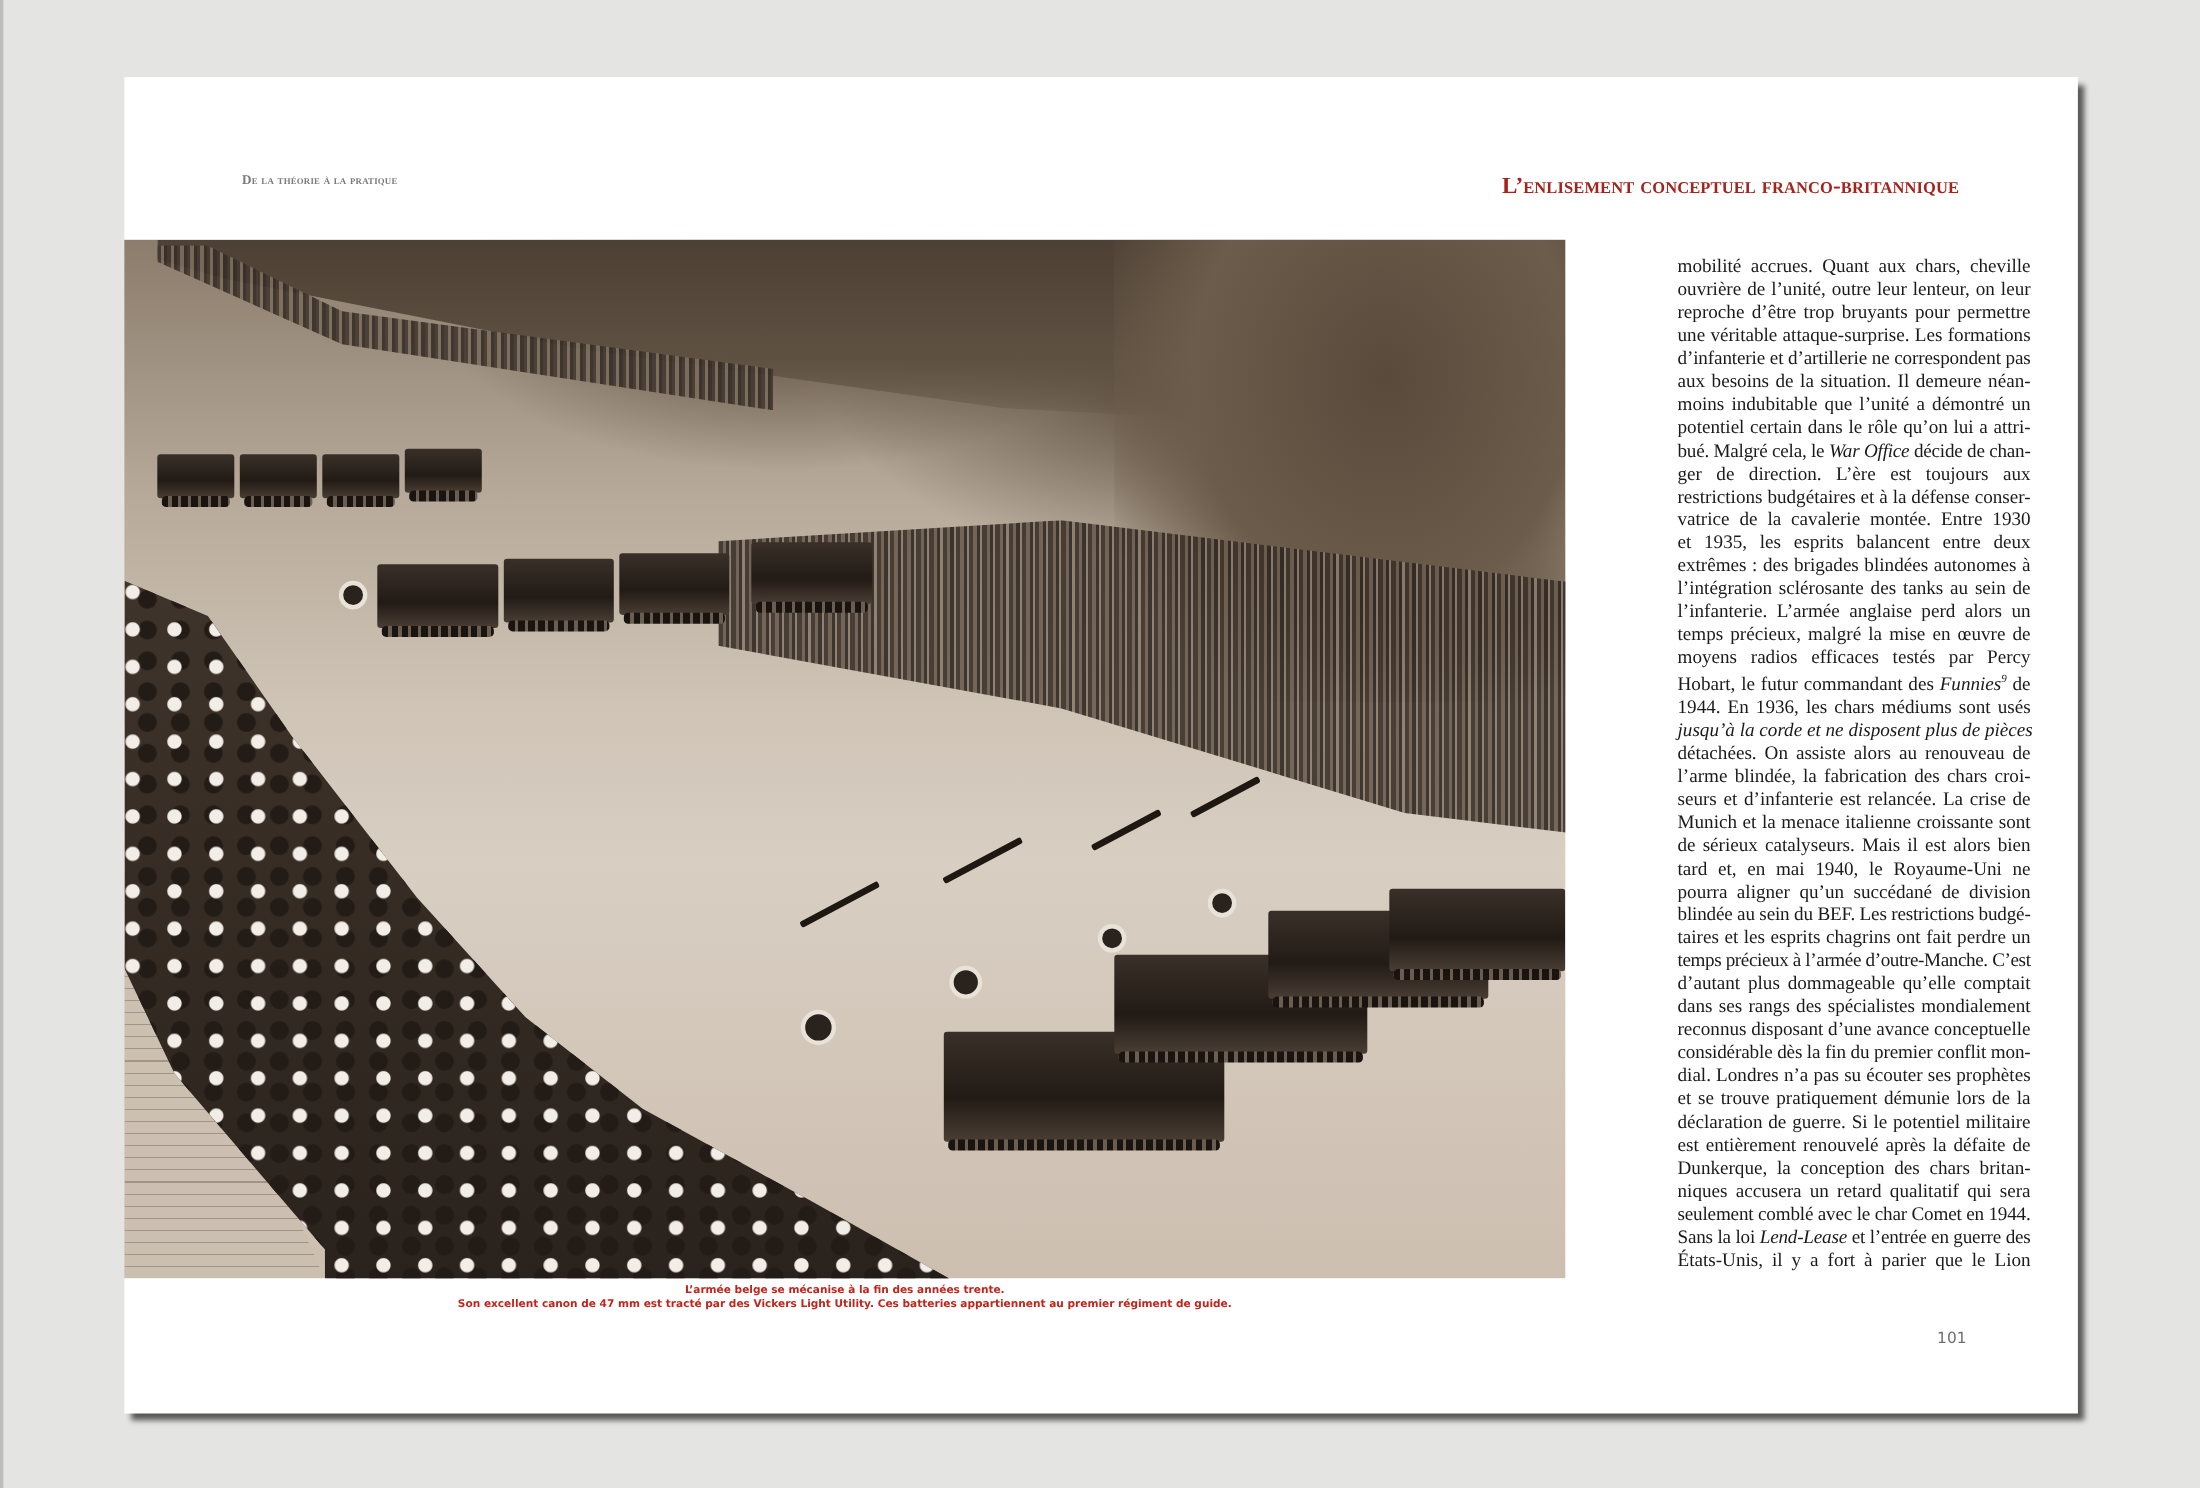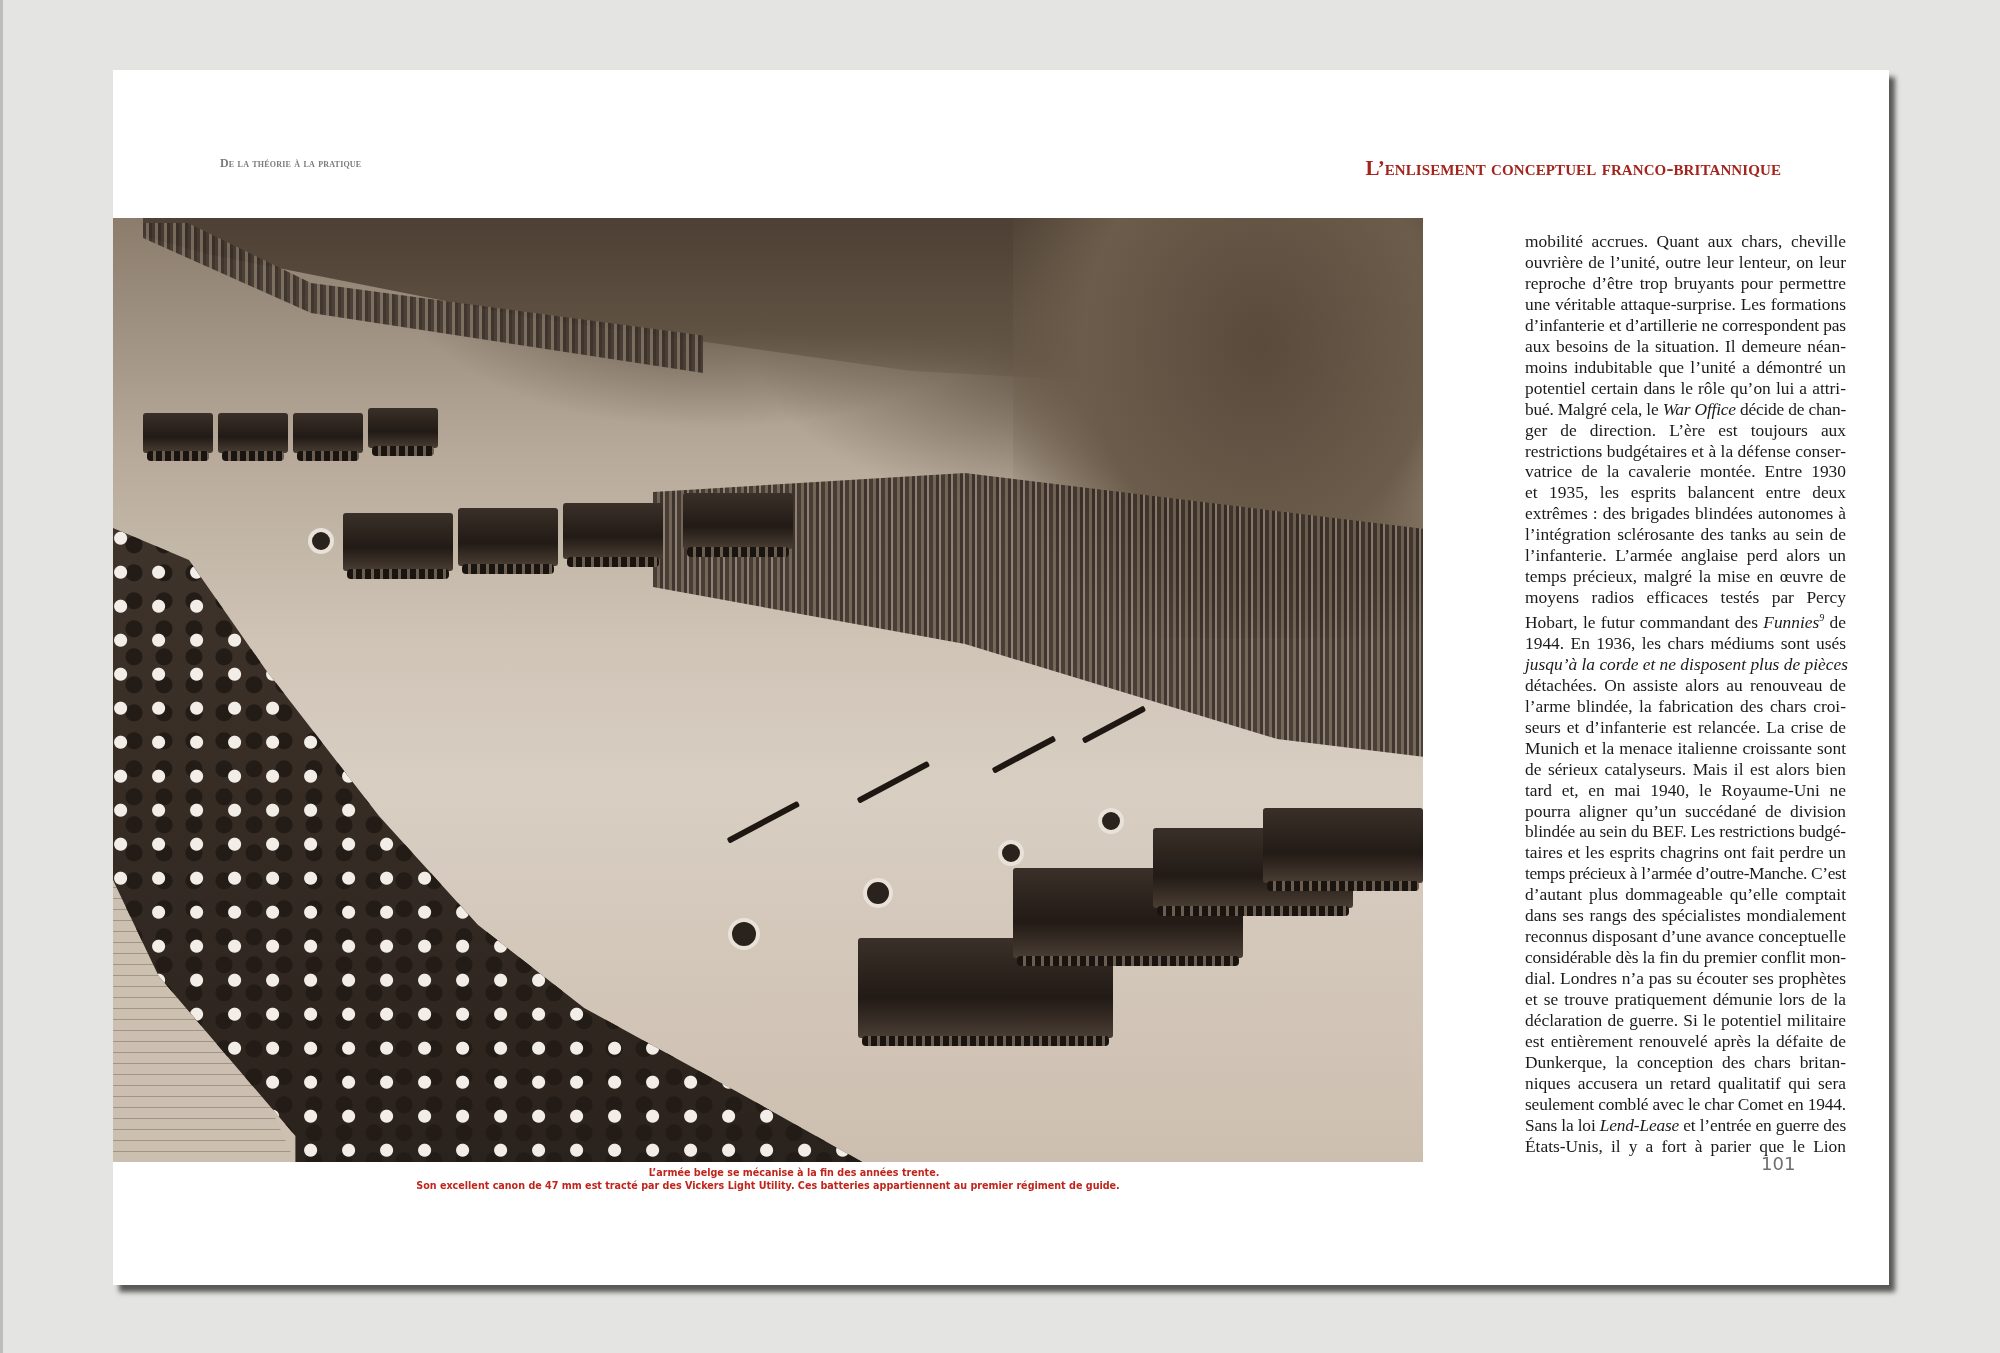--- a/index.html
+++ b/index.html
@@ -92,34 +92,34 @@
   }
   .wheel {
     position: absolute; width: 26px; height: 26px; border-radius: 50%;
     border: 4px solid #e9e2d8; background: #2a221c; box-sizing: border-box;
   }
   .caption {
     position: absolute; left: 0; width: 1310px; text-align: center;
     font-family: "DejaVu Sans", "Liberation Sans", sans-serif;
     font-size: 9.6px; font-weight: bold; color: #c0251c; line-height: 13px;
   }
-  .caption-1 { top: 1096px; padding-left: 26px; }
+  .caption-1 { top: 1096px; }
   .caption-2 { top: 1109px; }
   .body-text {
     position: absolute; left: 1412px; top: 161px; width: 321px;
     font-size: 17.4px; line-height: 20.95px; color: #1a1a1a;
     text-align: justify;
   }
   .body-text .line { display: block; text-align-last: justify; white-space: nowrap; }
   .body-text .line.last { text-align-last: justify; }
   .body-text .line span { white-space: pre; }
   .page-number {
-    position: absolute; left: 1648px; top: 1083px;
+    position: absolute; left: 1648px; top: 1139px;
     font-family: "DejaVu Sans", "Liberation Sans", sans-serif;
-    font-size: 18px; color: #6f6f6f;
+    font-size: 14px; color: #6f6f6f;
   }
 </style>
 </head>
 <body>
 
 <div class="left-edge"></div>
 
 <div class="page">
   <div class="running-head-left">De la théorie à la pratique</div>
   <div class="running-head-right">L’enlisement conceptuel franco-britannique</div>

